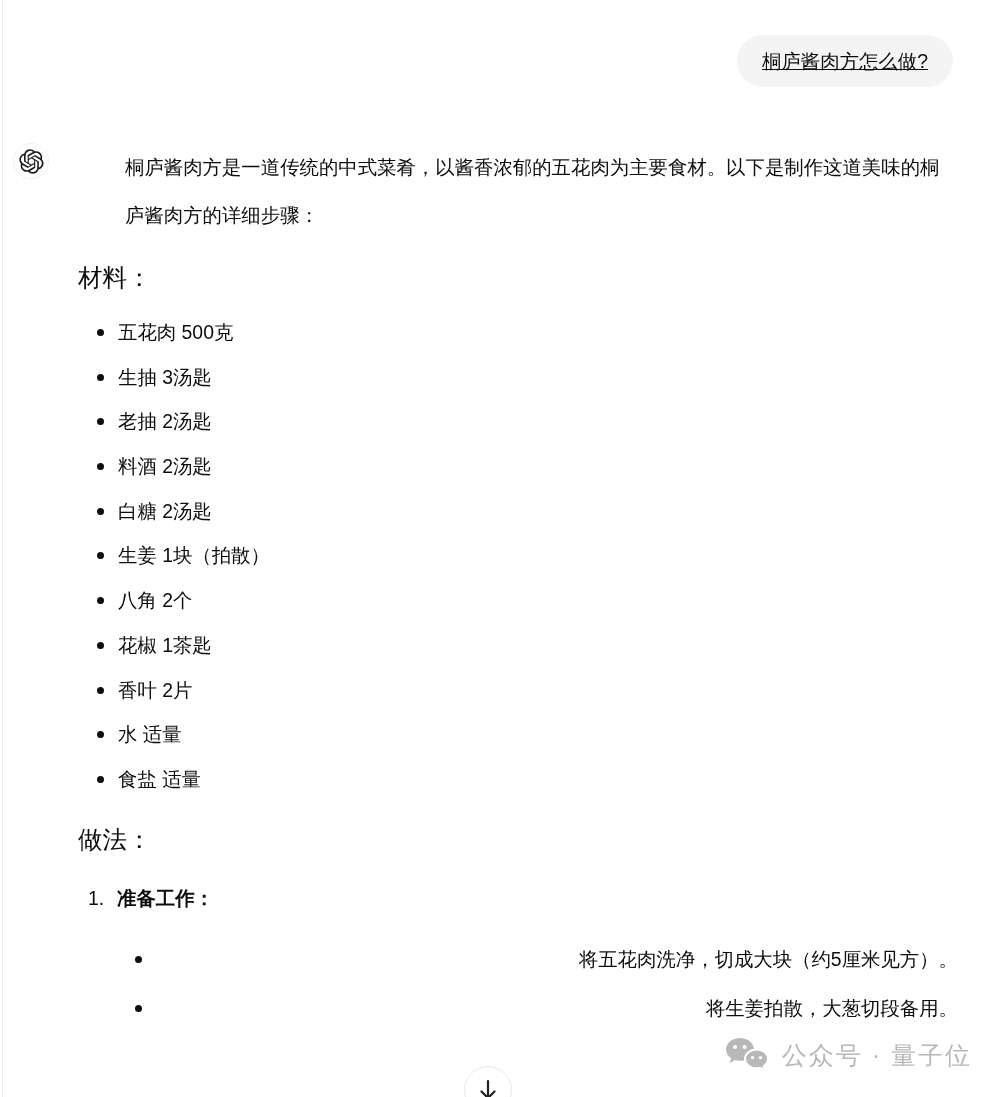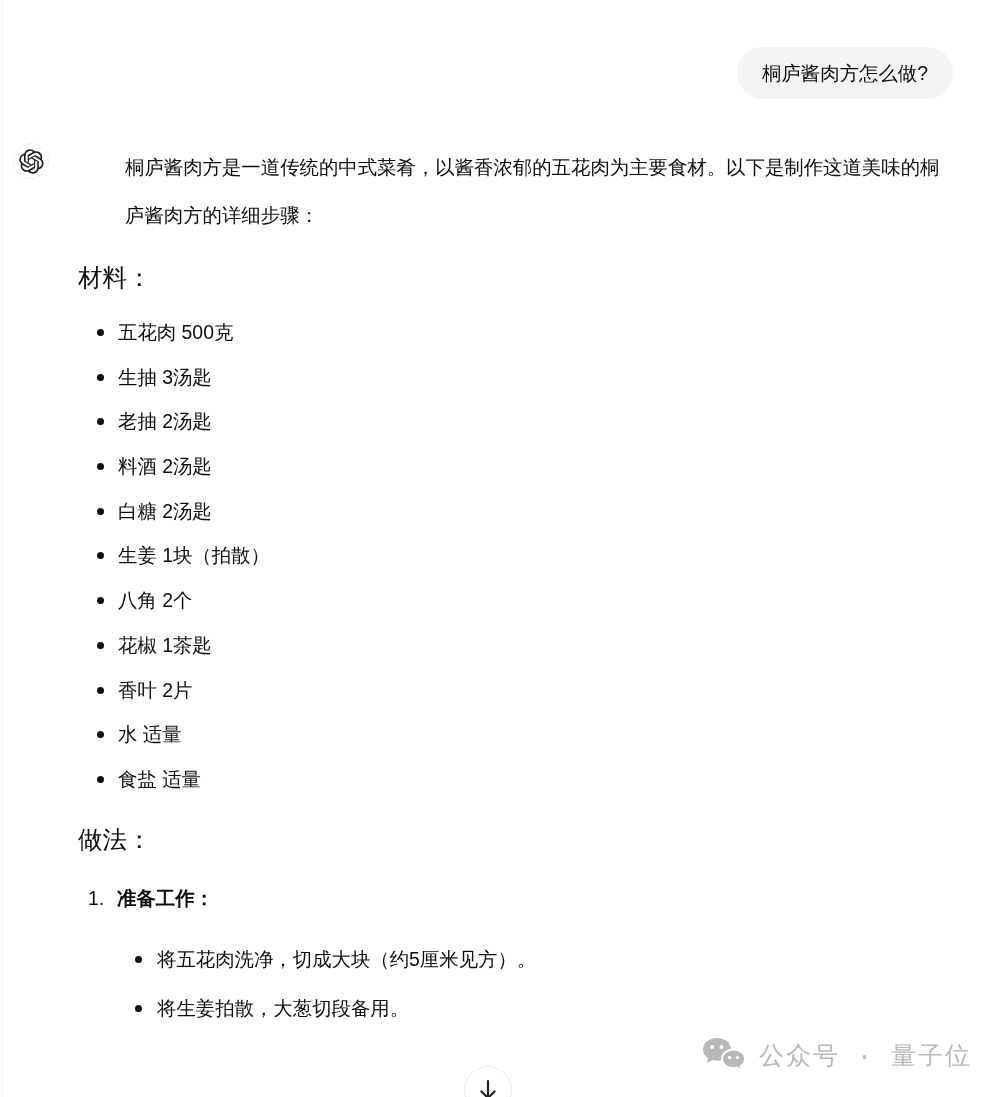--- a/index.html
+++ b/index.html
@@ -17,21 +17,21 @@
     color: var(--text);
     overflow: hidden;
     position: relative;
   }
   .edge-line {
     position: absolute; left: 2px; top: 0; width: 1px; height: 100%;
     background: #ededed;
   }
   
   .user-row {
-    position: absolute; top: 47px; right: 47px;
+    position: absolute; top: 35px; right: 47px; text-decoration: underline;
   }
   .user-bubble {
     background: var(--user-bubble-bg);
     border-radius: 26px;
     height: 52px;
     line-height: 52px;
     padding: 0 25px;
     font-size: 19.4px;
     color: var(--text);
     white-space: nowrap;
@@ -66,21 +66,21 @@
     content: ""; position: absolute; left: 19px; top: 9px;
     width: 7px; height: 7px; border-radius: 50%; background: #0d0d0d;
   }
   ol.steps { list-style: none; margin-top: 31px; }
   ol.steps > li {
     position: relative; padding-left: 39px;
     font-size: 19.4px; line-height: 25px;
   }
   .step-num { position: absolute; left: 10px; top: 0; }
   .step-title { font-weight: 700; text-align: center; }
-  ul.substeps { list-style: none; margin-top: 36px; }
+  ul.substeps { list-style: none; margin-top: 36px; text-align: right; }
   ul.substeps > li {
     position: relative; padding-left: 40px;
     font-size: 19.4px; line-height: 25px; margin-bottom: 24px;
   }
   ul.substeps > li::before {
     content: ""; position: absolute; left: 18px; top: 9px;
     width: 7px; height: 7px; border-radius: 50%; background: #0d0d0d;
   }
   
   .scroll-btn {
@@ -92,21 +92,20 @@
   }
   
   .watermark {
     position: absolute; top: 1036px; right: 28px;
     display: flex; align-items: center; gap: 12px;
     color: var(--watermark-gray);
   }
   .watermark-text {
     font-size: 25px; letter-spacing: 2px; color: var(--watermark-gray);
     white-space: nowrap;
-    font-family: Liberation Mono, monospace;
   }
 </style>
 </head>
 <body>
 
 <div class="edge-line"></div>
 
 <div class="user-row">
   <div class="user-bubble">桐庐酱肉方怎么做?</div>
 </div>

